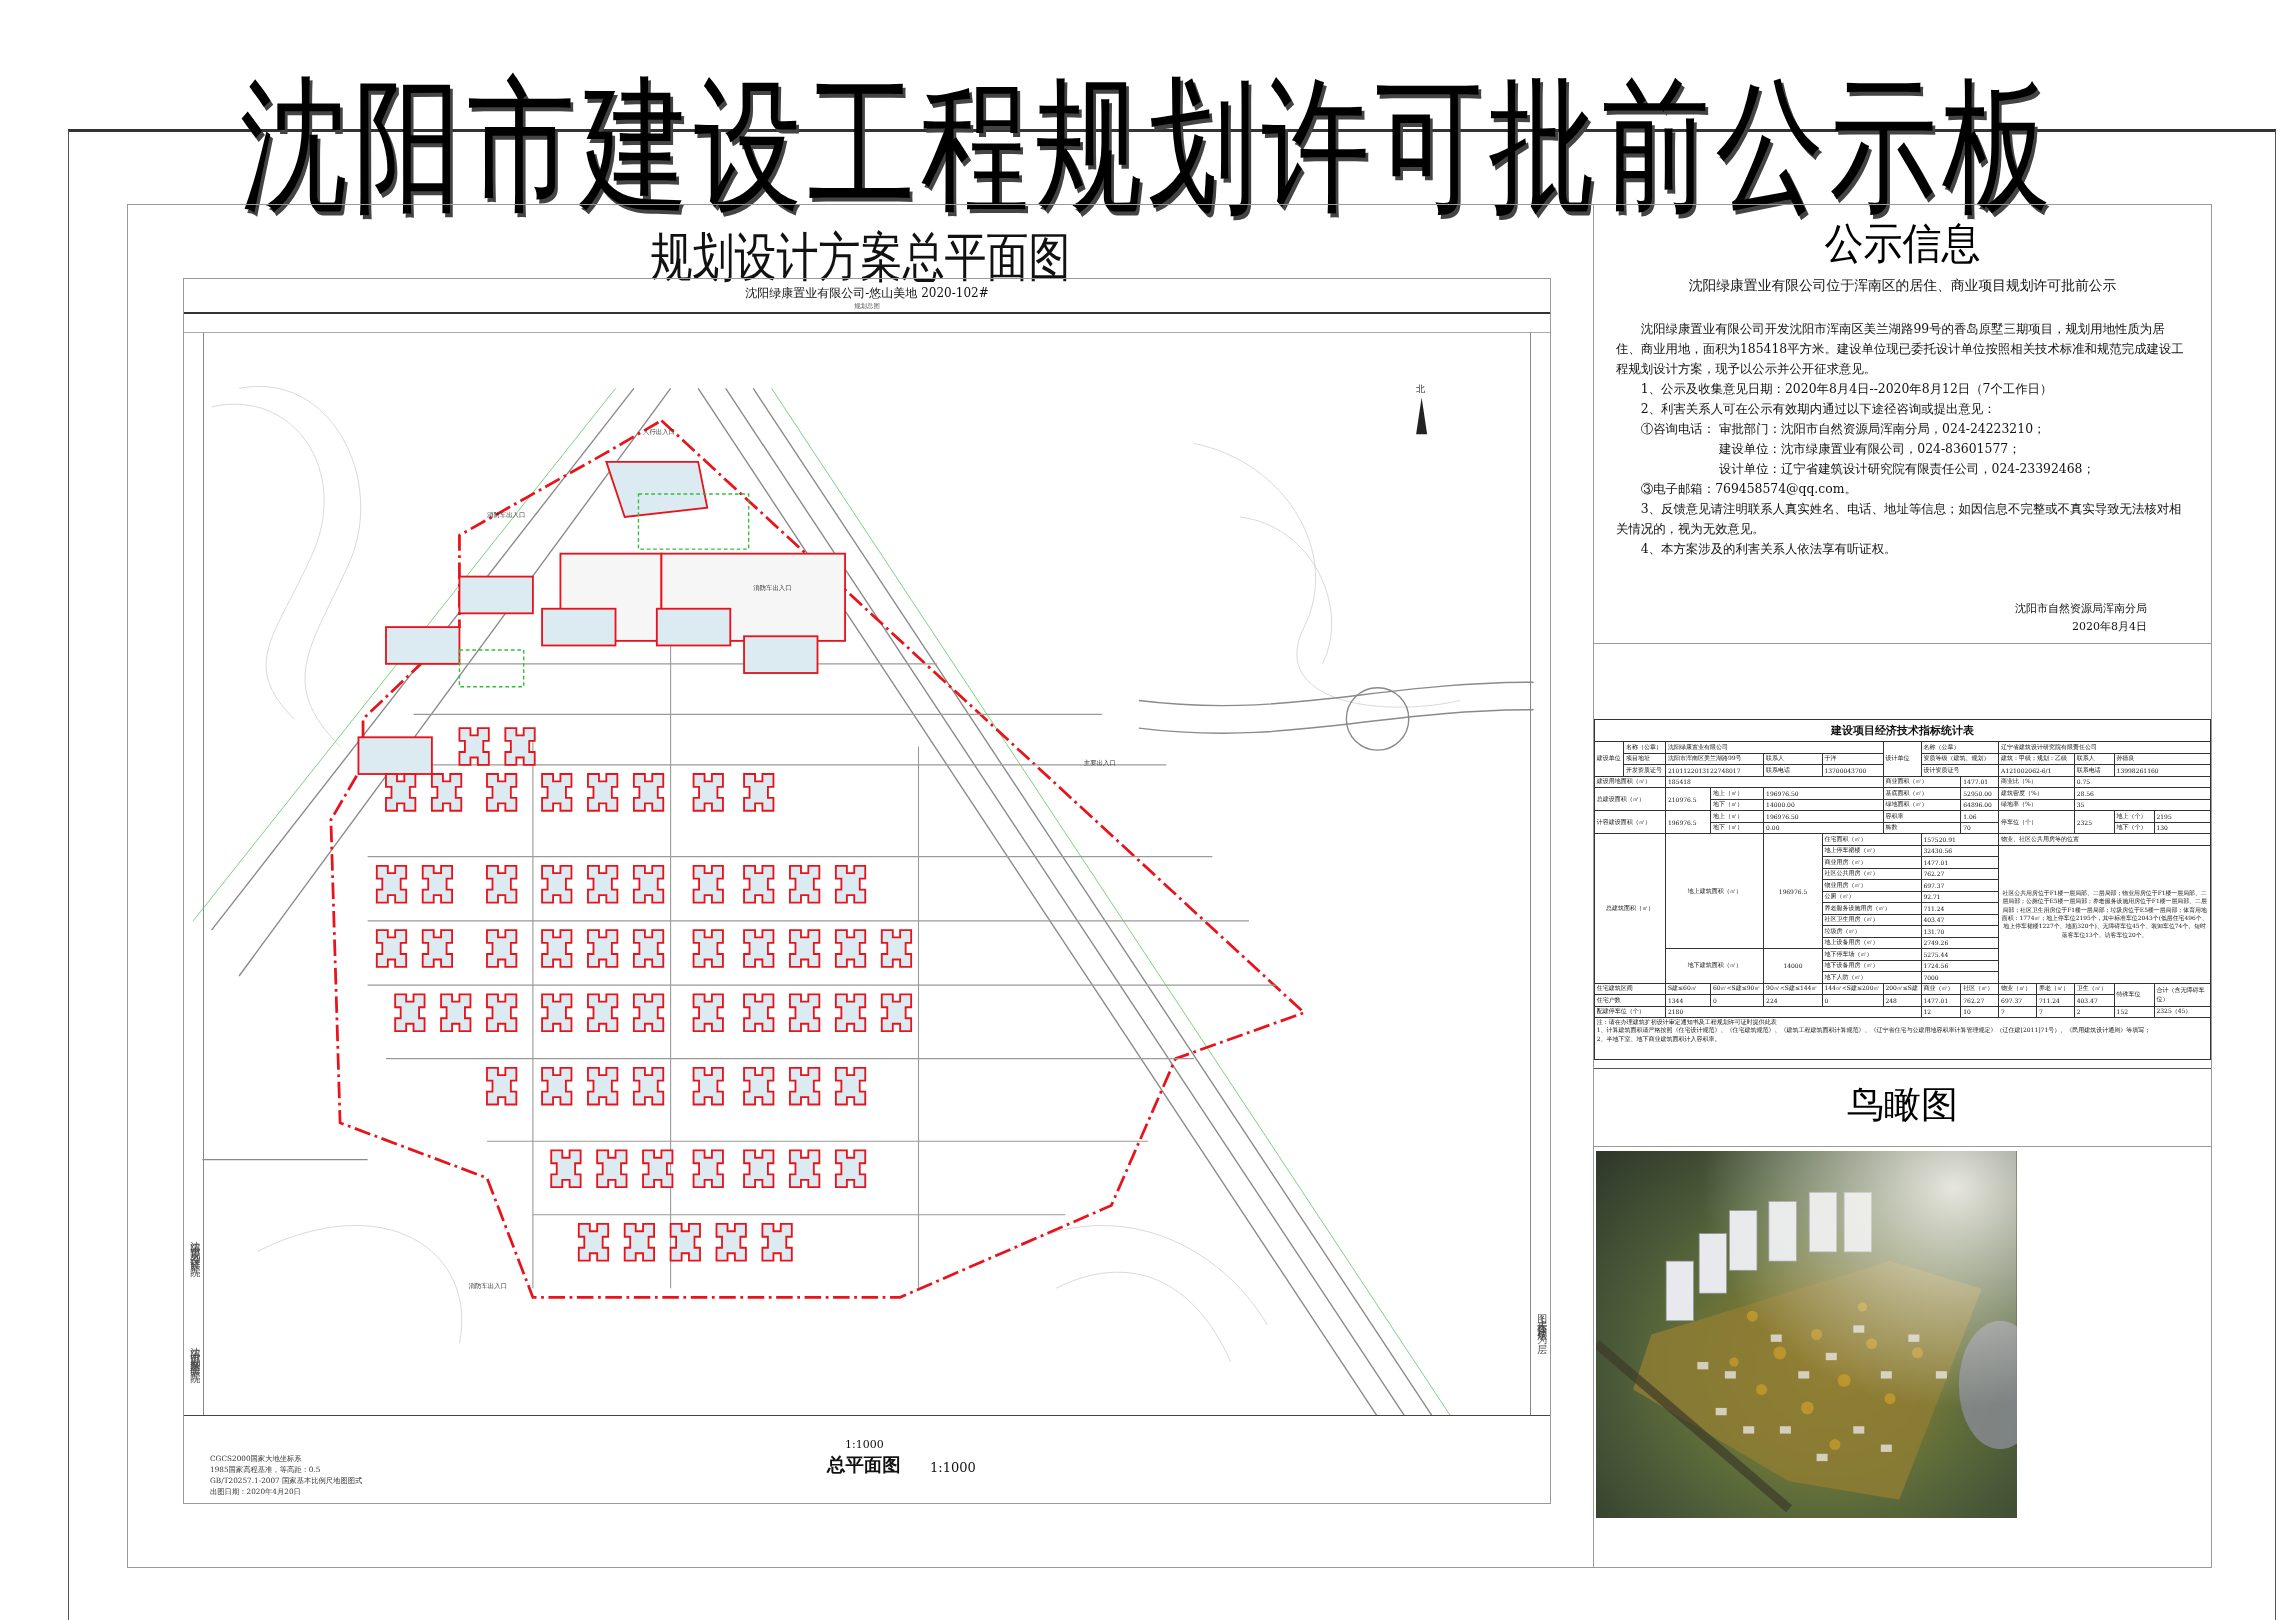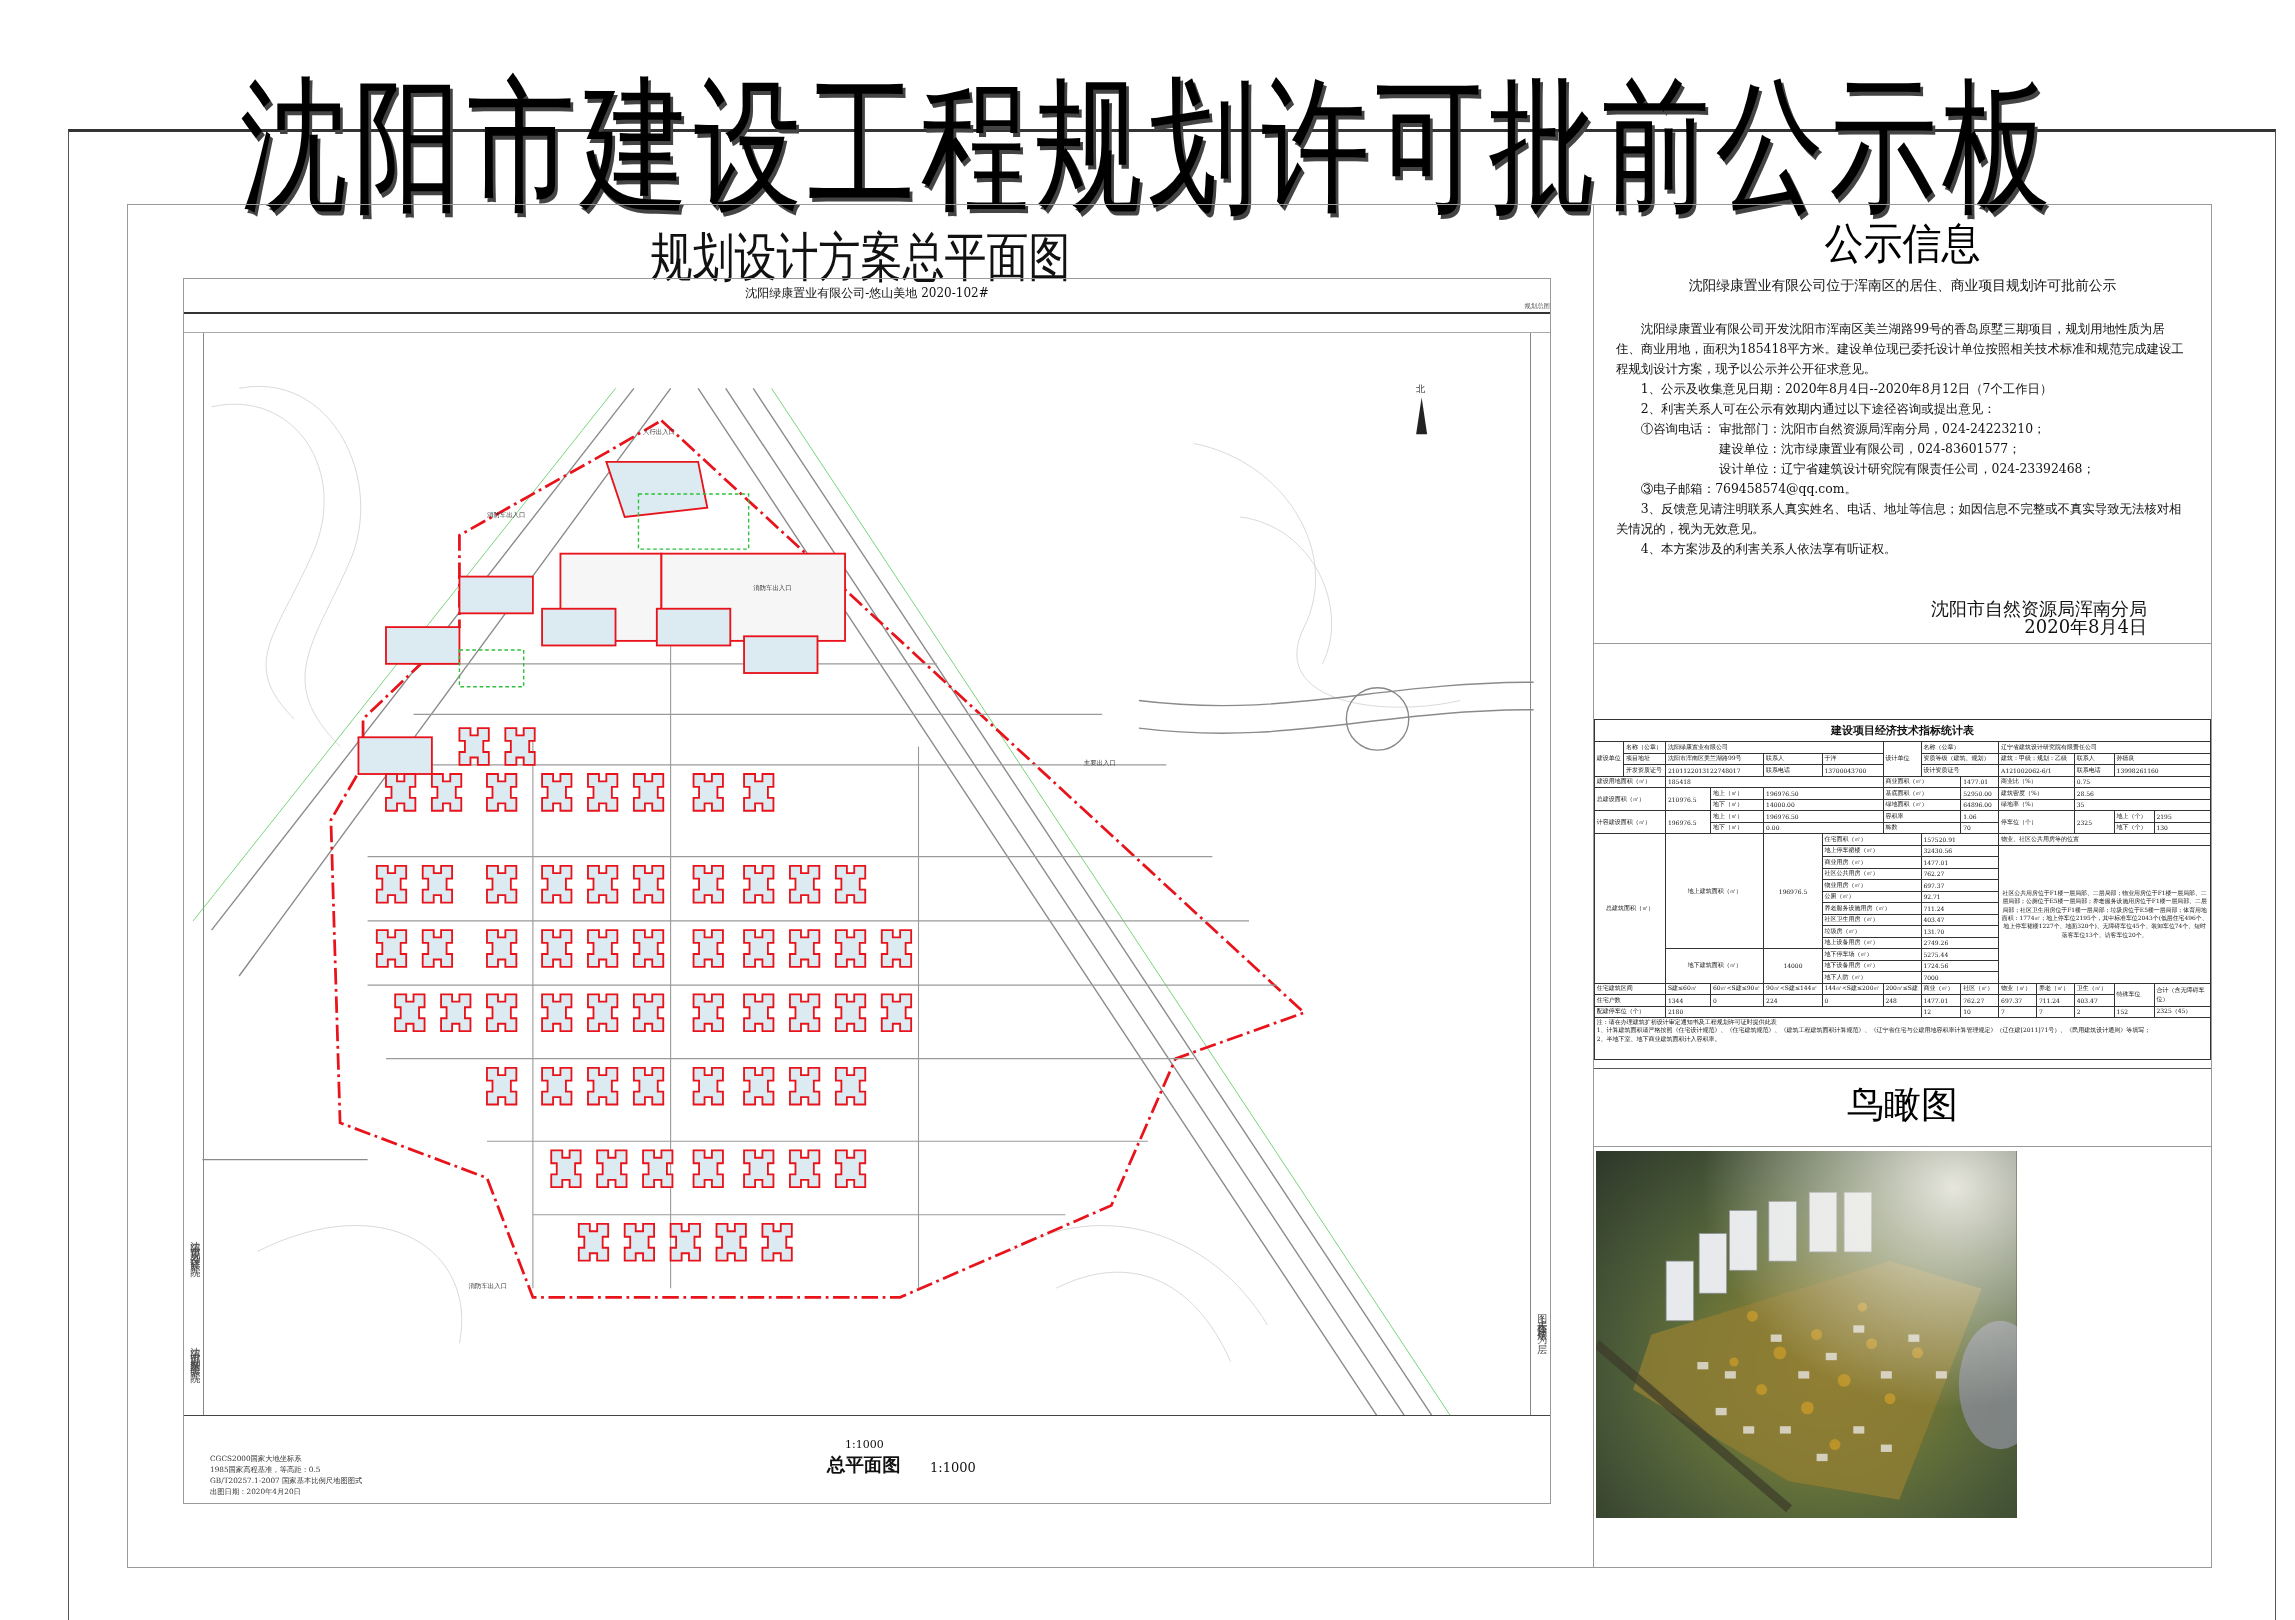--- a/index.html
+++ b/index.html
@@ -6,37 +6,37 @@
   body { width: 2296px; height: 1621px; background: #fff; font-family: "DejaVu Serif", "Liberation Serif", serif; color: #111; position: relative; overflow: hidden; }
   .outer { position: absolute; left: 68px; top: 129px; width: 2208px; height: 1492px; border-top: 3.7px solid #333; border-left: 1.8px solid #555; border-right: 1.8px solid #555; }
   .main-title { position: absolute; left: 0; top: 73px; width: 2296px; text-align: center; font-family: "DejaVu Sans", "Liberation Sans", sans-serif; font-size: 108px; letter-spacing: 5.5px; transform: scaleY(1.35); transform-origin: center top; color: #000; text-shadow: 2.8px 2.8px 0 #444; line-height: 1; }
   .board { position: absolute; left: 127px; top: 204px; width: 2085px; height: 1364px; border: 1.8px solid #999; }
   .left-panel { position: absolute; left: 0; top: 0; width: 1466px; height: 100%; border-right: 1.8px solid #999; }
   .right-panel { position: absolute; left: 1466px; top: 0; width: 617px; height: 100%; }
   .plan-title { position: absolute; top: 16.5px; left: 0; width: 100%; text-align: center; font-family: "DejaVu Sans", sans-serif; font-size: 42px; transform: scaleY(1.25); transform-origin: center top; }
   .drawing-frame { position: absolute; left: 55px; top: 73px; width: 1368px; height: 1226px; border: 1.8px solid #999; }
   .drawing-header { position: absolute; left: 0; top: 0; width: 100%; height: 35px; border-bottom: 2.8px solid #333; text-align: center; }
   .drawing-header .proj { font-size: 12px; padding-top: 5.5px; }
-  .drawing-header .sub { font-size: 6.4px; color: #555; text-align: right; }
+  .drawing-header .sub { font-size: 6.4px; color: #555; }
   .drawing-inner { position: absolute; left: 0; top: 53px; width: 100%; height: 1084px; border-top: 1.8px solid #aaa; border-bottom: 1.8px solid #444; overflow: hidden; }
   .side-col { position: absolute; top: 0; width: 20px; height: 100%; border-right: 0.9px solid #888; }
   .vtext { position: absolute; writing-mode: vertical-rl; font-size: 10px; letter-spacing: 2.8px; color: #444; }
   .footer-notes { position: absolute; left: 26px; top: 1144px; font-size: 7.3px; line-height: 11px; color: #333; margin-top: 30px; }
   .scale-small { position: absolute; left: 661px; top: 1159px; font-size: 11px; }
   .plan-caption { position: absolute; left: 643px; top: 1173px; font-family: "DejaVu Sans", sans-serif; font-size: 18.4px; font-weight: bold; text-decoration-thickness: 2.8px; }
   .plan-caption-scale { position: absolute; left: 746px; top: 1181px; font-size: 13px; }
   
   .sec-title { text-align: center; font-family: "DejaVu Sans", sans-serif; color: #000; }
   .notice-box { position: absolute; left: 0; top: 0; width: 617px; height: 439px; border-bottom: 1.8px solid #999; }
   .notice-box .sec-title { font-size: 39px; padding-top: 11px; transform: scaleY(1.1); }
   .notice-sub { text-align: center; font-size: 13.8px; margin-top: 7.3px; }
   .notice-body { font-size: 12.4px; line-height: 20px; padding: 0 22px 0 22px; margin-top: 24px; }
   .notice-body p { text-indent: 2em; }
   .notice-body .ind1 { padding-left: 73px; text-indent: 0; }
-  .notice-sign { position: absolute; right: 64px; top: 395px; text-align: right; font-size: 18px; line-height: 18.4px; }
+  .notice-sign { position: absolute; right: 64px; top: 395px; text-align: right; font-size: 11px; line-height: 18.4px; }
   .indicator-box { position: absolute; left: 0; top: 439px; width: 617px; height: 73px; border-bottom: 1.8px solid #999; }
   .indicator-box .sec-title { font-size: 37px; padding-top: 7.3px; }
   .table-box { position: absolute; left: 0; top: 514px; width: 680px; height: 349px; }
   table.econ { border-collapse: collapse; width: 617px; font-size: 6px; font-family: "DejaVu Serif", serif; }
   table.econ td { border: 0.9px solid #333; padding: 0 1.8px; height: 11.5px; white-space: nowrap; overflow: hidden; }
   table.econ .tt { font-size: 11px; font-weight: bold; text-align: center; height: 22px; }
   table.econ .note { white-space: normal; height: 42px; vertical-align: top; line-height: 8.3px; }
   table.econ .desc { white-space: normal; text-align: center; font-size: 5.9px; line-height: 8.3px; }
   .aerial-title { position: absolute; left: 0; top: 863px; width: 617px; height: 79px; border-top: 1.8px solid #555; border-bottom: 1.8px solid #999; }
   .aerial-title .sec-title { font-size: 37px; padding-top: 11px; }

